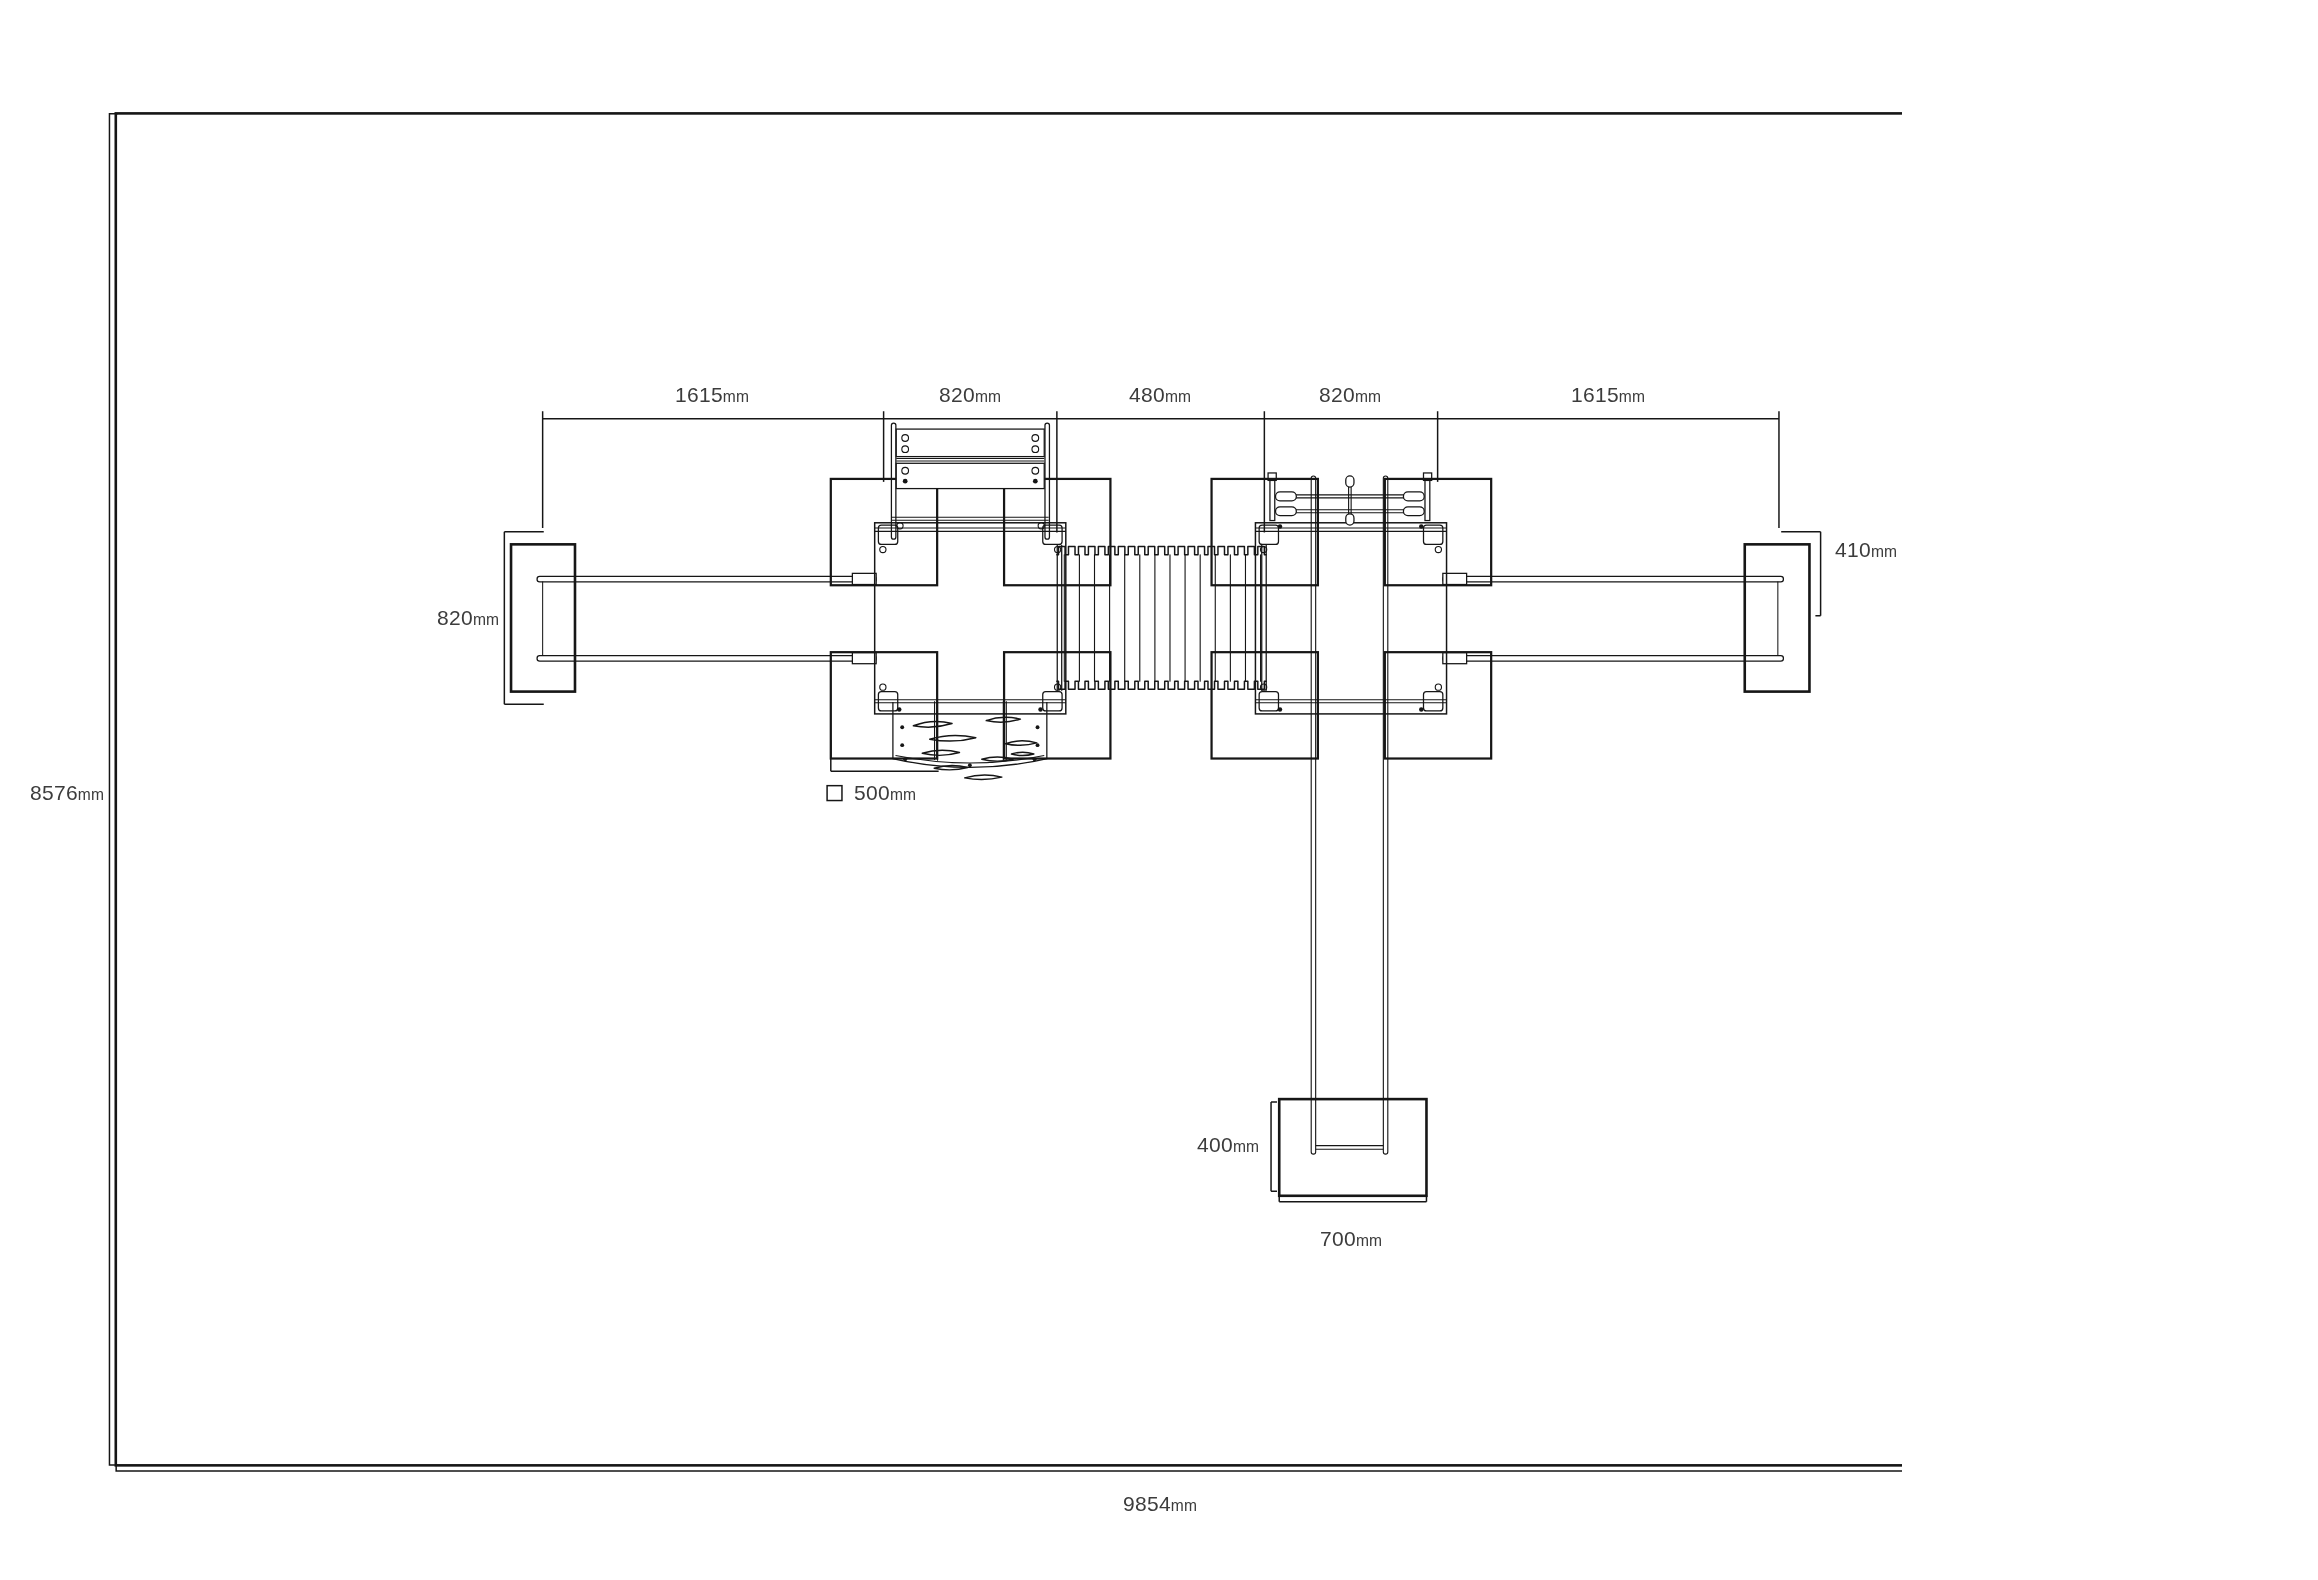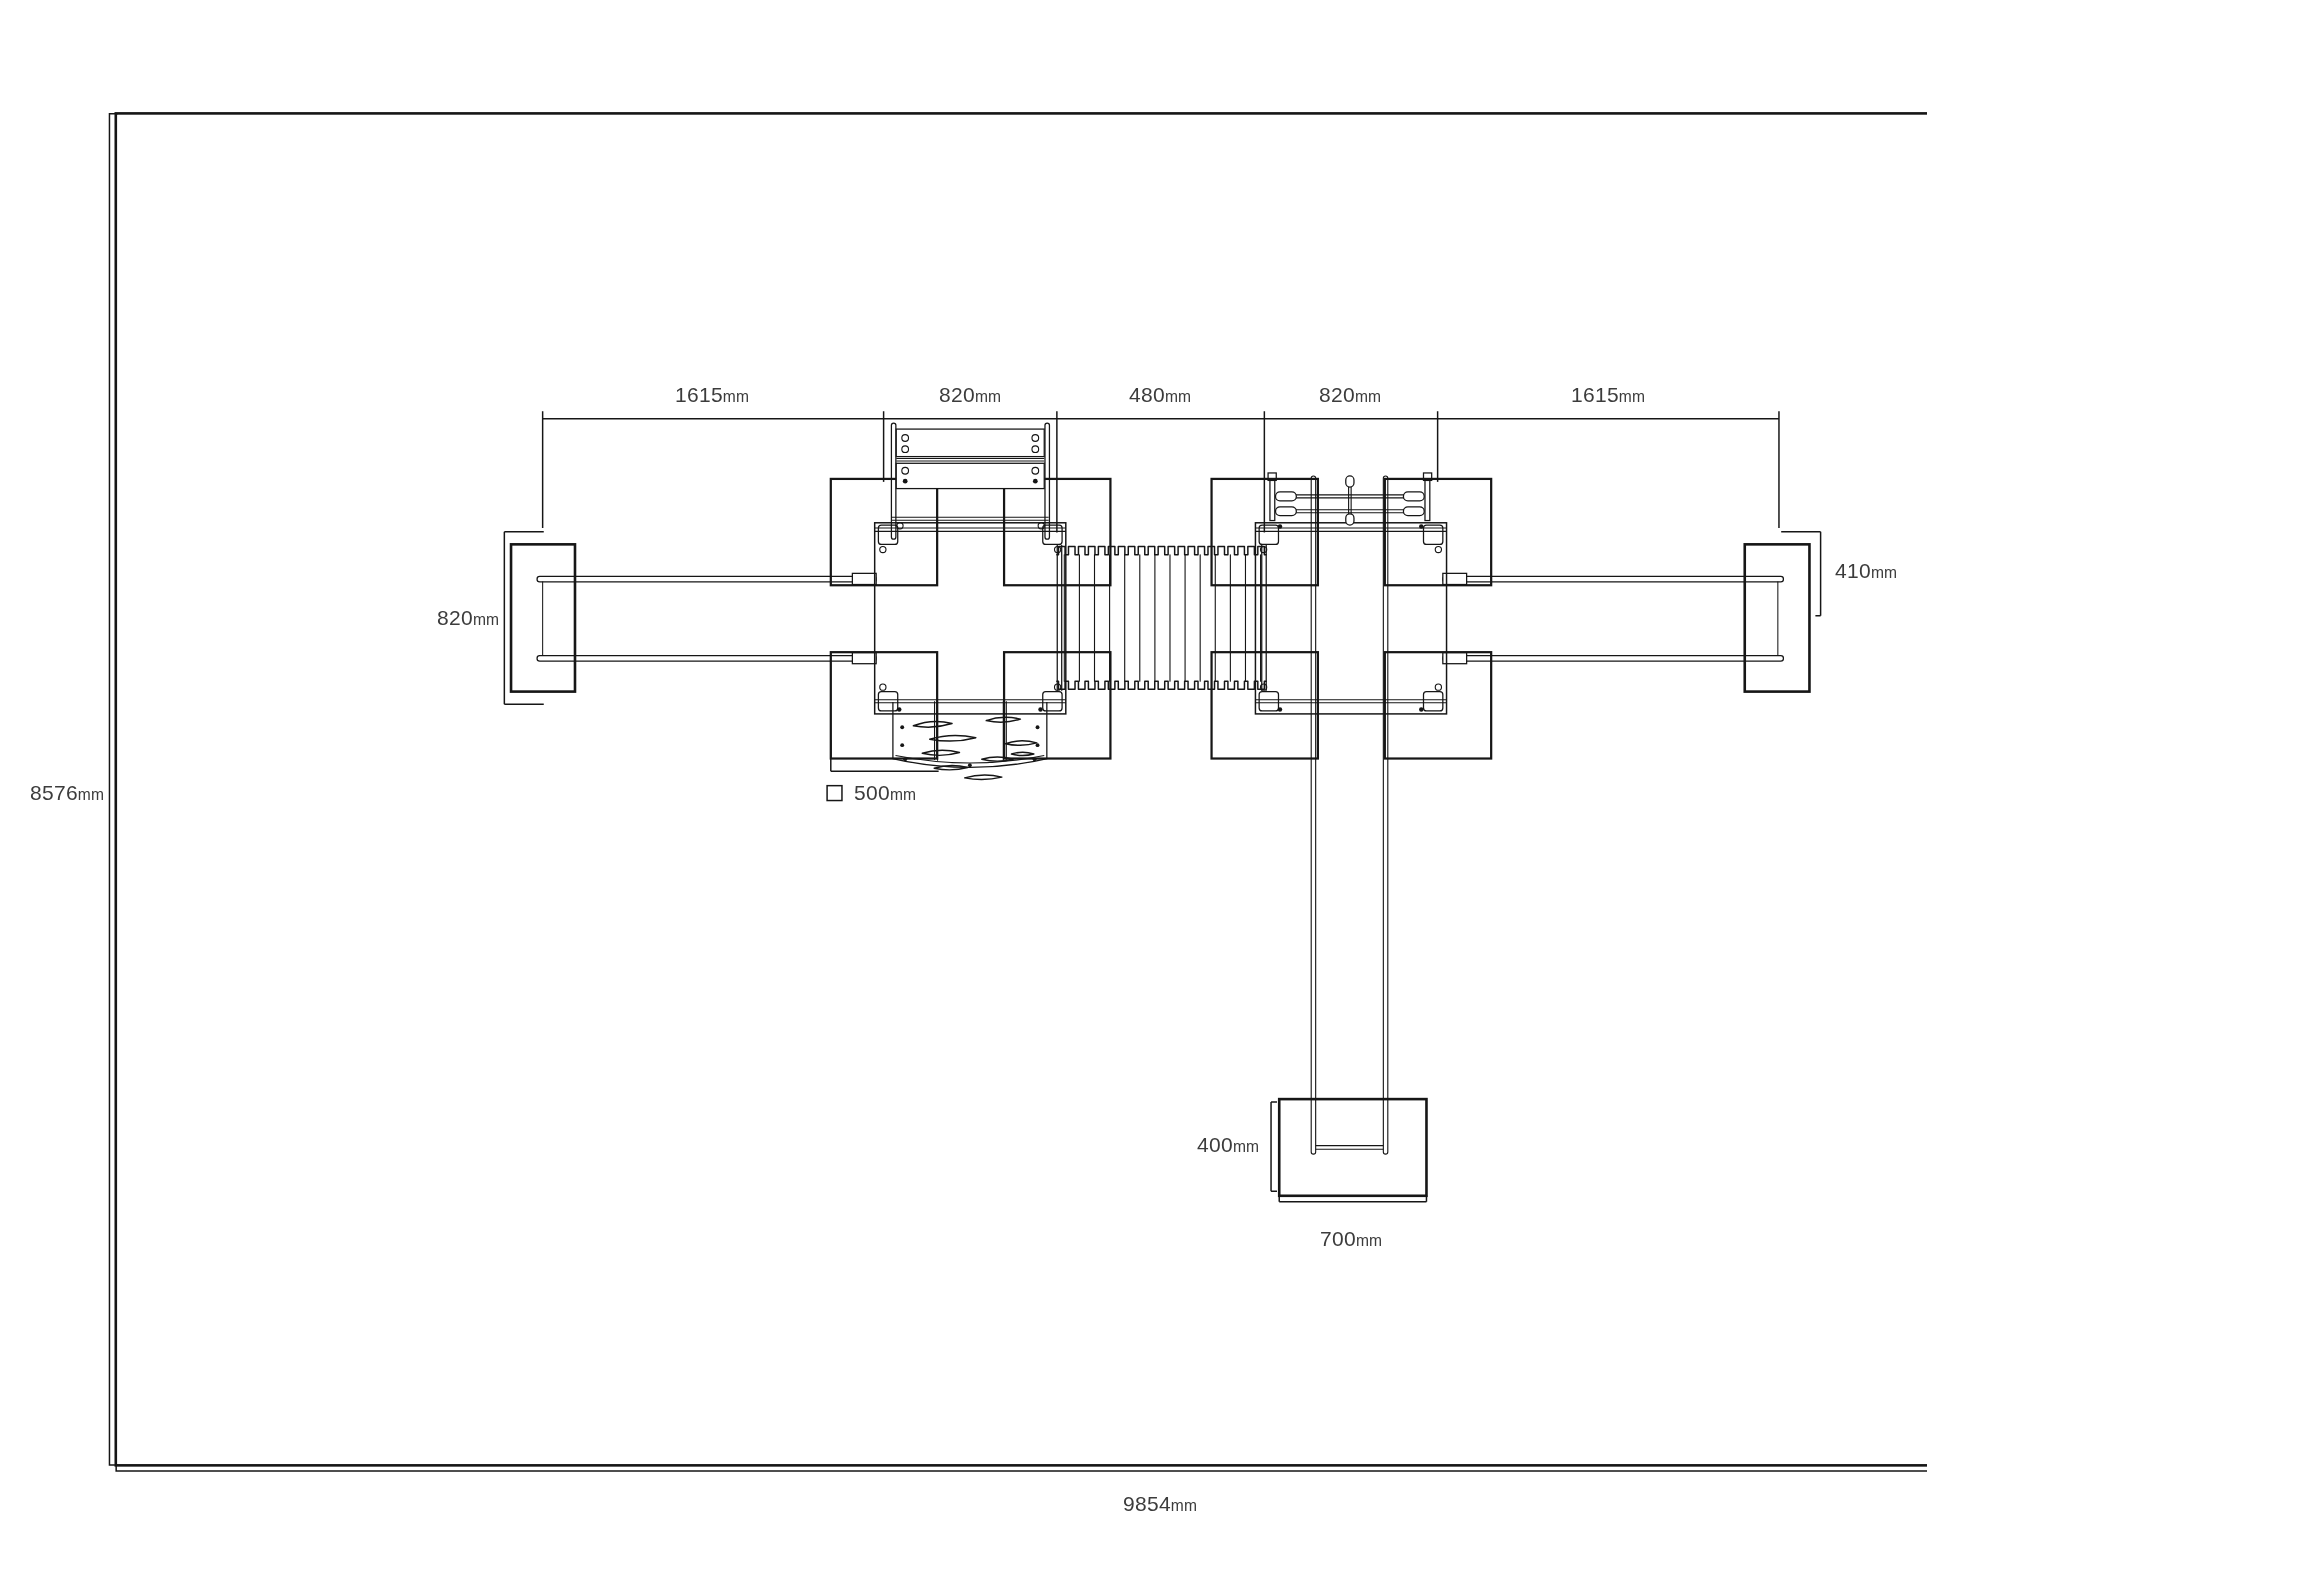--- a/index.html
+++ b/index.html
@@ -8,21 +8,20 @@
     --dimc:#c6c6c6;
     --txt:#3c3c3c;
   }
   html,body{margin:0;padding:0;background:var(--bg);}
   #stage{
     position:relative;
     width:1902px;height:1581px;
     background:var(--bg);
     overflow:hidden;
     font-family:"Liberation Sans", sans-serif;
-    padding-left:25px;
   }
   #plan-svg{position:absolute;left:0;top:0;}
   #plan-svg *{fill:none;stroke:var(--line);stroke-width:2px;}
   #plan-svg .sw35{stroke-width:3.5px;}
   #plan-svg .sw3{stroke-width:3px;}
   #plan-svg .sw2{stroke-width:2px;}
   #plan-svg .sw17{stroke-width:1.7px;}
   #plan-svg .sw15{stroke-width:1.5px;}
   #plan-svg .sw14{stroke-width:1.4px;}
   #plan-svg .dim{stroke:var(--dimc);stroke-width:1.6px;}
@@ -237,21 +236,21 @@
   <div class="dim-label" style="left:1350px;top:395px;">
     <span class="val">820</span><span class="unit">mm</span>
   </div>
   <div class="dim-label" style="left:1608px;top:395px;">
     <span class="val">1615</span><span class="unit">mm</span>
   </div>
 
   <div class="dim-label" style="left:468px;top:618px;">
     <span class="val">820</span><span class="unit">mm</span>
   </div>
-  <div class="dim-label left-anchor" style="left:1835px;top:571px;">
+  <div class="dim-label left-anchor" style="left:1835px;top:550px;">
     <span class="val">410</span><span class="unit">mm</span>
   </div>
 
   <div class="dim-label" style="left:67px;top:793px;">
     <span class="val">8576</span><span class="unit">mm</span>
   </div>
   <div class="dim-label" style="left:1160px;top:1493px;margin-top:11px;">
     <span class="val">9854</span><span class="unit">mm</span>
   </div>
 

